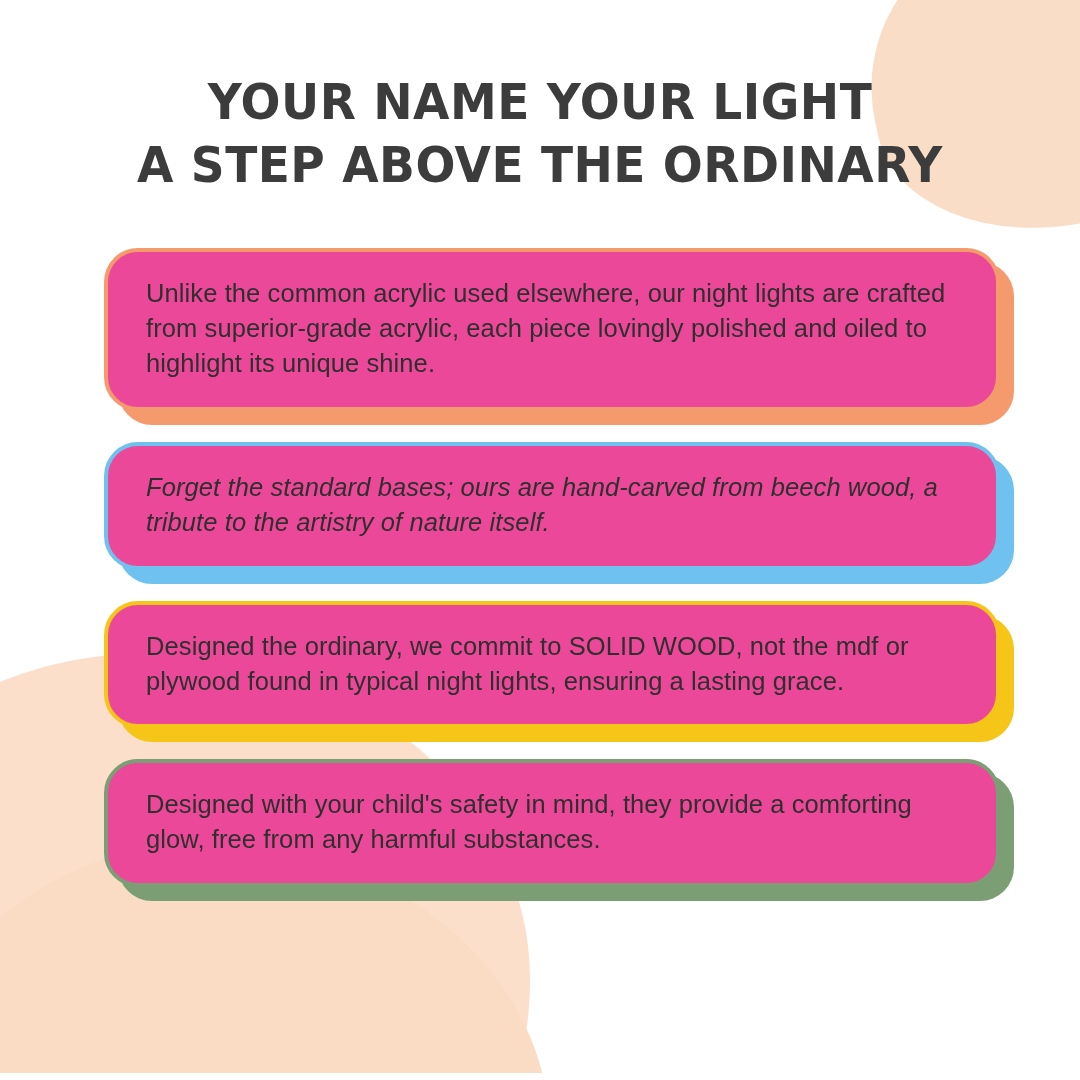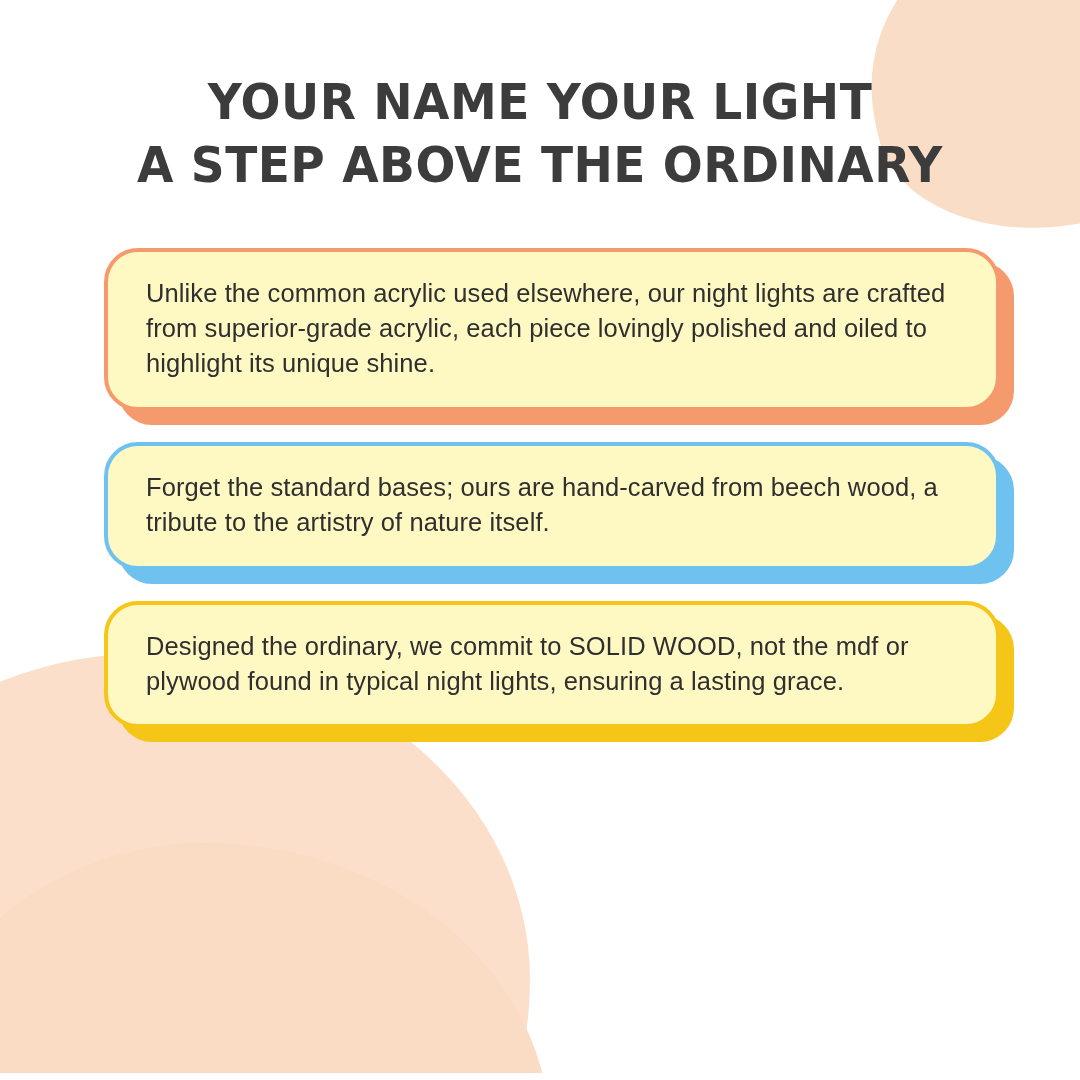--- a/index.html
+++ b/index.html
@@ -68,21 +68,21 @@
     position:relative;
     margin-bottom:31px;
   }
   .card-shadow {
     position:absolute;
     left:14px; top:14px; right:-14px; bottom:-14px;
     border-radius:34px;
   }
   .card {
     position:relative;
-    background:#fef9c3;
+    background:#ec4899;
     border-style:solid;
     border-width:4px;
     border-radius:34px;
     padding:24px 38px 26px 38px;
   }
   .card p {
     color:#2f2f2f;
     font-size:25.5px;
     line-height:1.37;
     letter-spacing:0.1px;
@@ -106,28 +106,34 @@
 
     <div class="card-wrap">
       <div class="card-shadow" style="background: rgb(245, 154, 109);"></div>
       <div class="card" style="border-color: rgb(245, 154, 109);">
         <p>Unlike the common acrylic used elsewhere, our night lights are crafted from superior-grade acrylic, each piece lovingly polished and oiled to highlight its unique shine.</p>
       </div>
     </div>
 
     <div class="card-wrap">
       <div class="card-shadow" style="background: rgb(111, 194, 239);"></div>
-      <div class="card" style="border-color: rgb(111, 194, 239);">
+      <div class="card" style="border-color: rgb(111, 194, 239); font-style: italic;">
         <p>Forget the standard bases; ours are hand-carved from beech wood, a tribute to the artistry of nature itself.</p>
       </div>
     </div>
 
     <div class="card-wrap">
       <div class="card-shadow" style="background: rgb(245, 197, 24);"></div>
       <div class="card" style="border-color: rgb(245, 197, 24);">
         <p>Designed the ordinary, we commit to SOLID WOOD, not the mdf or plywood found in typical night lights, ensuring a lasting grace.</p>
       </div>
     </div>
 
 
+    <div class="card-wrap">
+      <div class="card-shadow" style="background: rgb(124, 158, 117);"></div>
+      <div class="card" style="border-color: rgb(124, 158, 117);">
+        <p>Designed with your child's safety in mind, they provide a comforting glow, free from any harmful substances.</p>
+      </div>
+    </div>
 
   </div>
 </div>
 
 </body></html>

